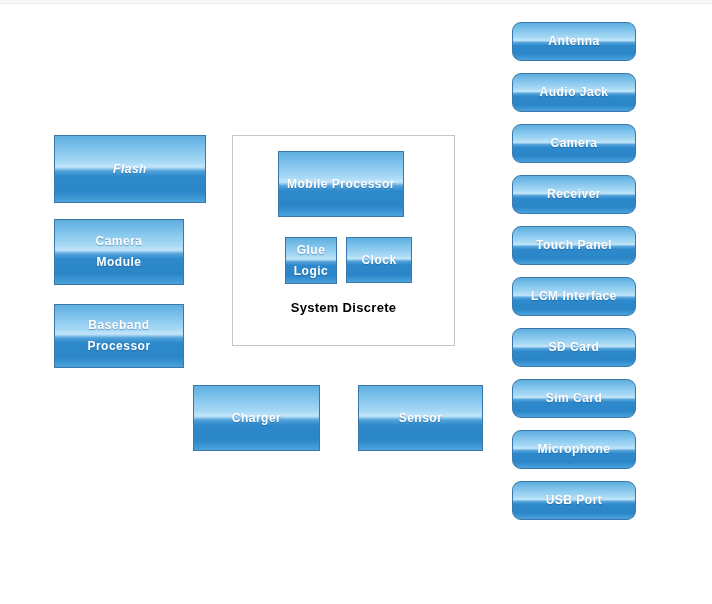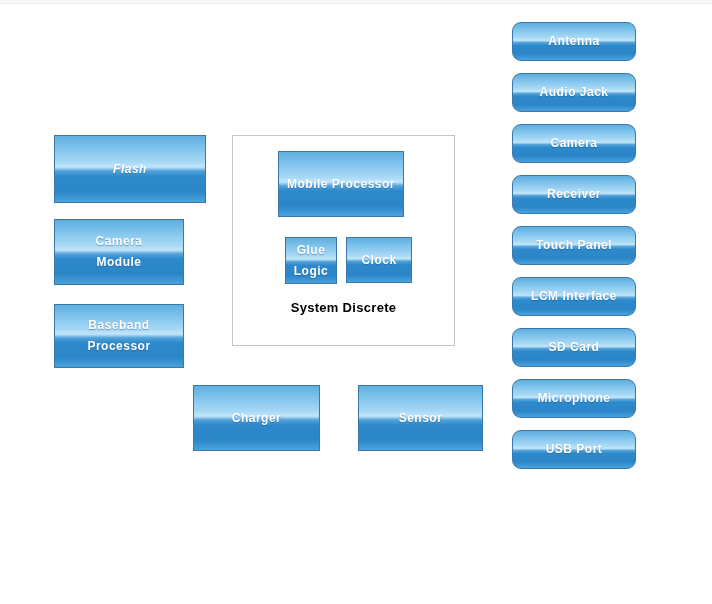--- a/index.html
+++ b/index.html
@@ -101,20 +101,23 @@
     <div class="block rblock">
       <span class="blabel">Touch Panel</span>
     </div>
     <div class="block rblock">
       <span class="blabel">LCM Interface</span>
     </div>
     <div class="block rblock">
       <span class="blabel">SD Card</span>
     </div>
     <div class="block rblock">
+      <span class="blabel">Sim Card</span>
+    </div>
+    <div class="block rblock">
       <span class="blabel">Microphone</span>
     </div>
     <div class="block rblock">
       <span class="blabel">USB Port</span>
     </div>
   </div>
 
 </div>
 
 </body></html>

